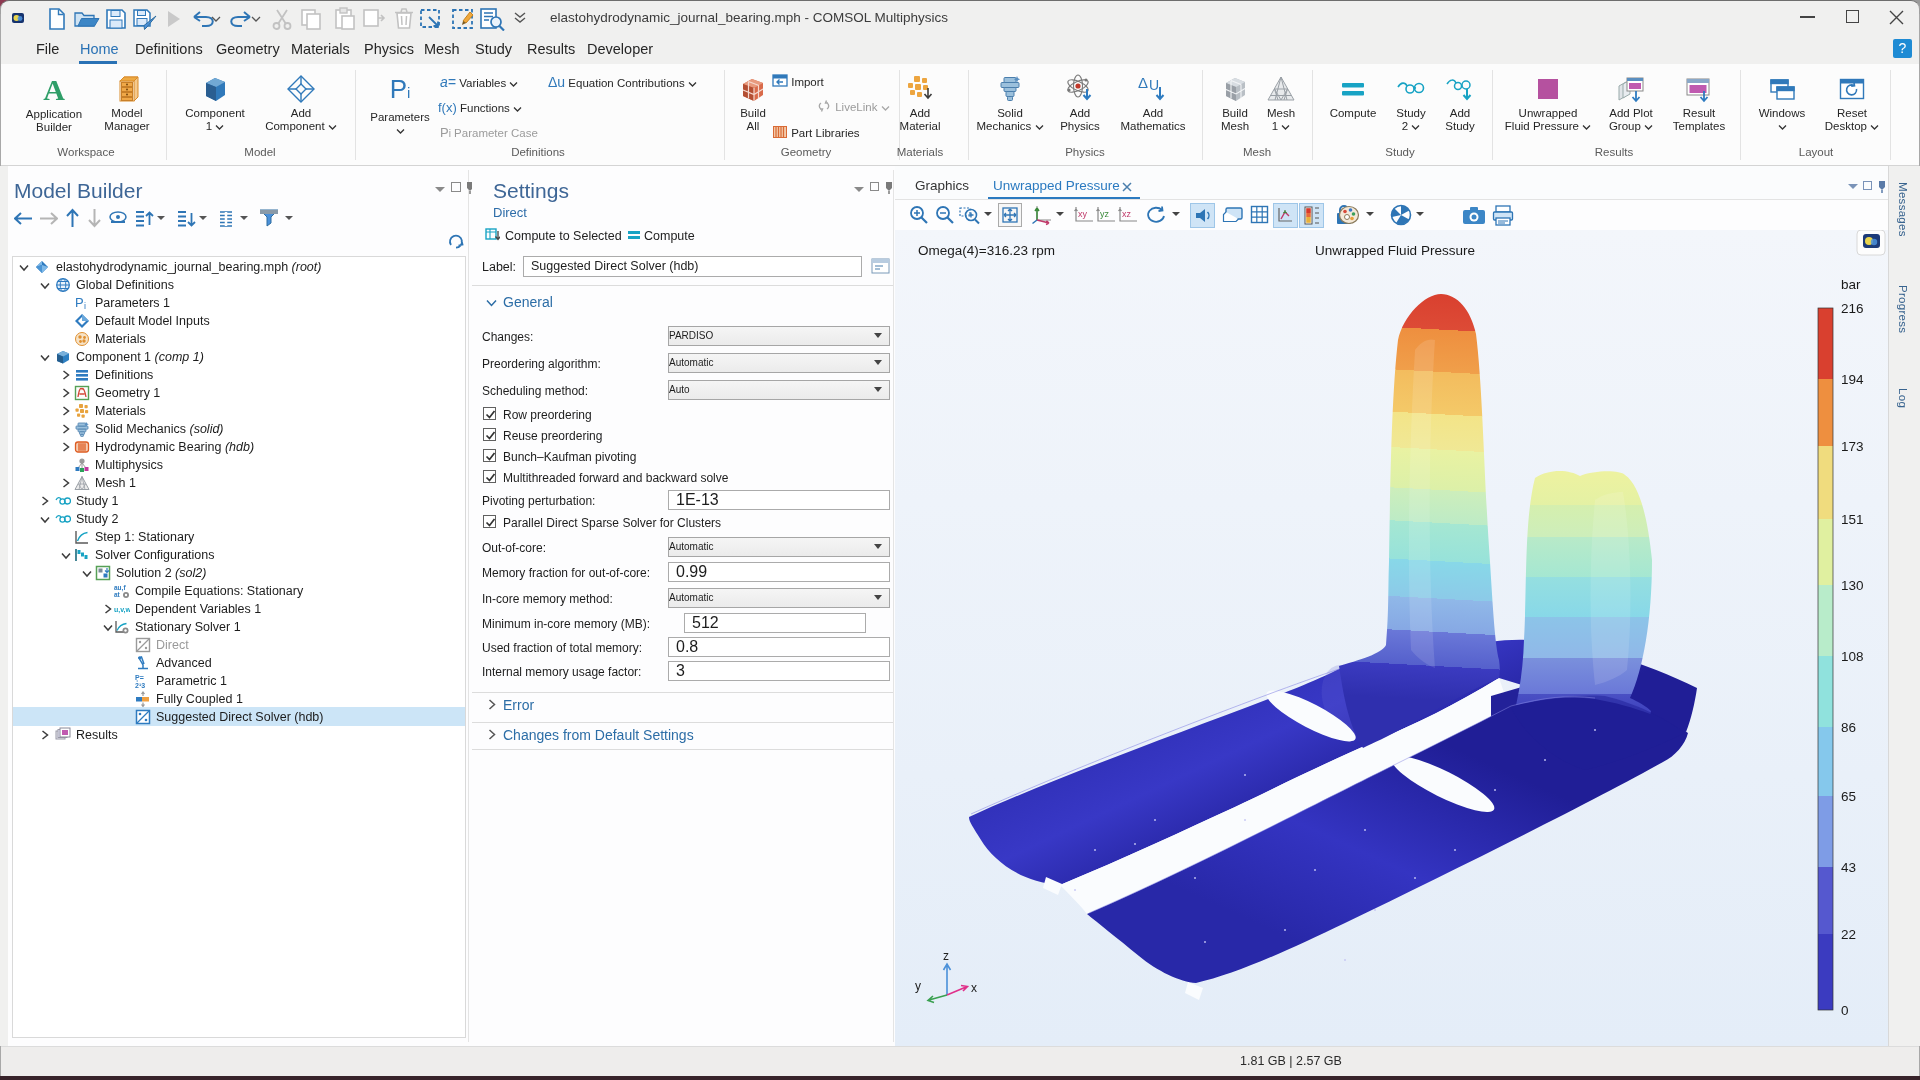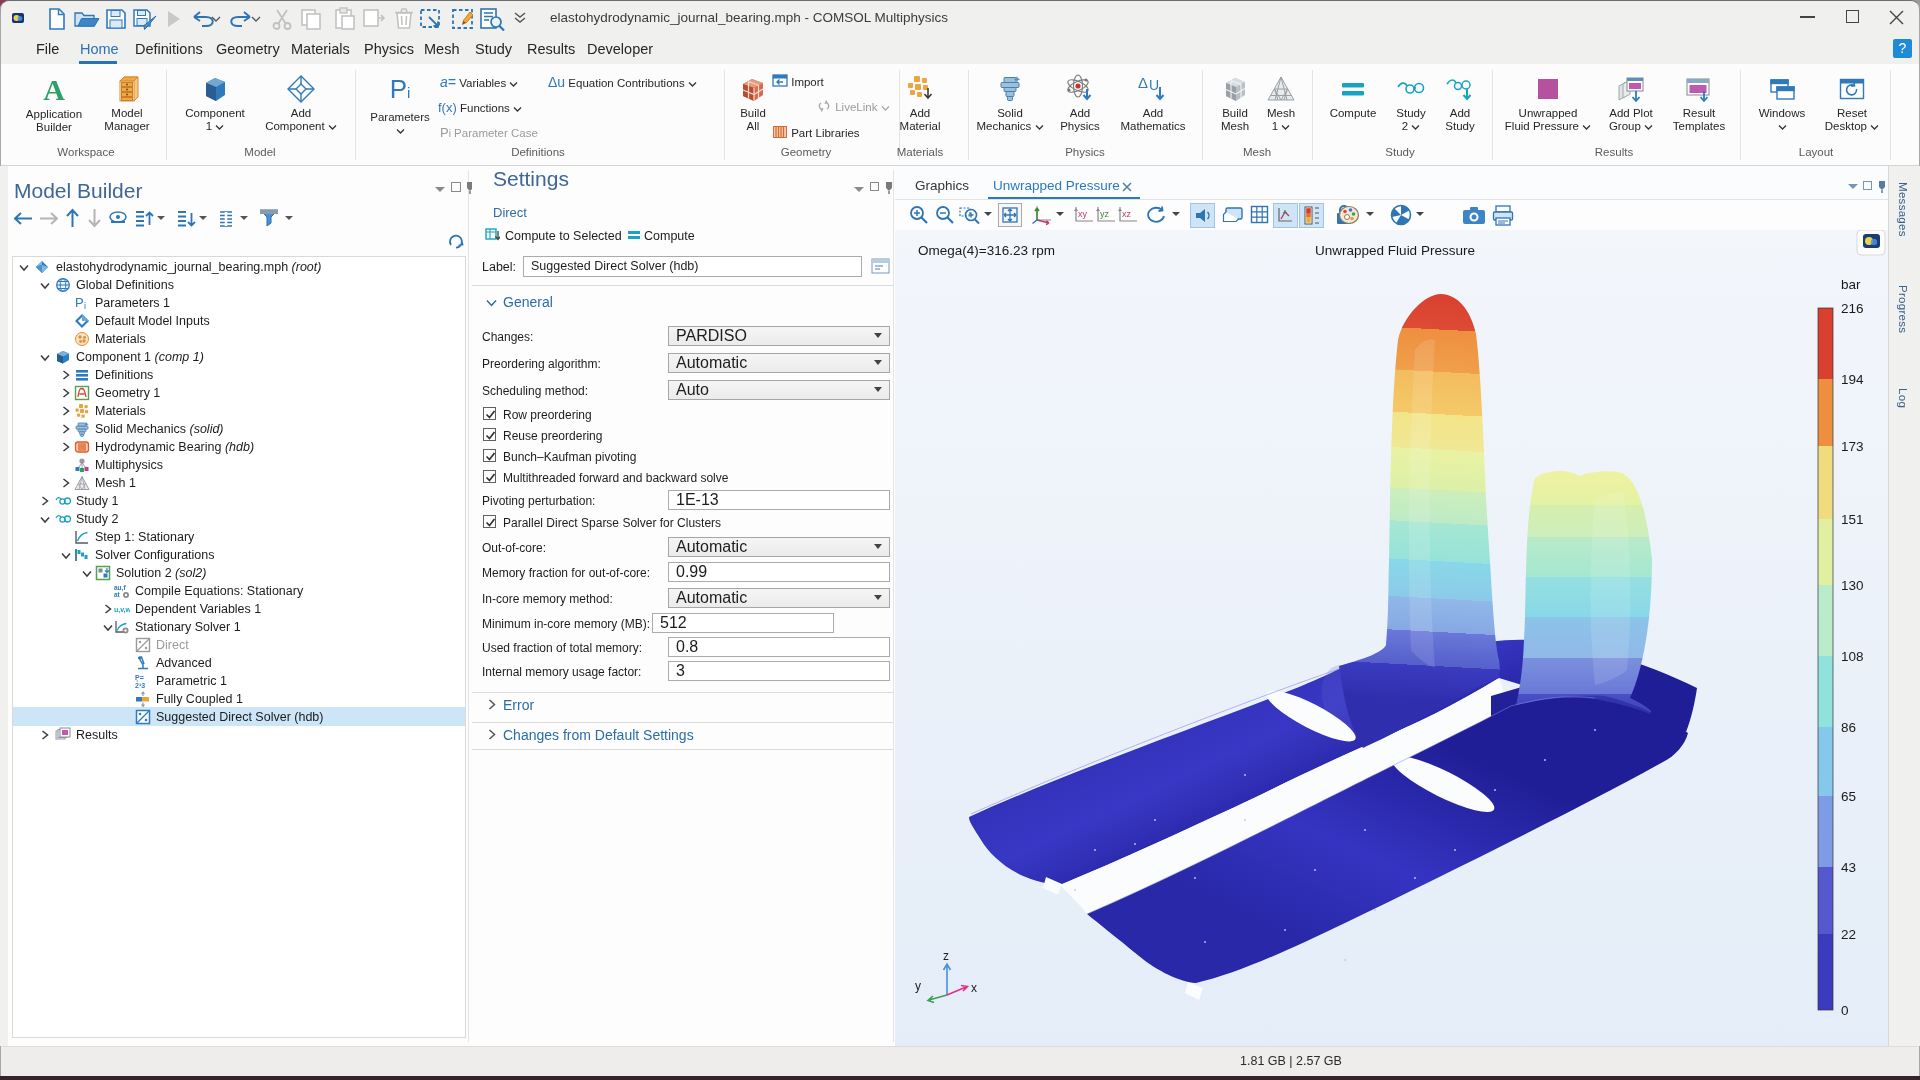--- a/index.html
+++ b/index.html
@@ -19,21 +19,21 @@
 #cornerTRmask{position:absolute;right:0;top:0;width:14px;height:14px;background:#f0f0ef;border-radius:0 9px 0 0;border-top:1px solid #6d6d6d;border-right:1px solid #a0a0a0}
 .menuitem{position:absolute;top:41px;font-size:14.5px;color:#262626}
 #sidebar{position:absolute;left:1888px;top:166px;width:31px;height:880px;background:#f0f0ef;border-left:1px solid #d8d8d8}
 .sidetext{position:absolute;left:1897px;font-size:11.5px;color:#39648f;writing-mode:vertical-rl;letter-spacing:0.3px}
 
 #mbpanel{position:absolute;left:8px;top:166px;width:458px;height:880px;background:#fdfdfe}
 #setpanel{position:absolute;left:472px;top:166px;width:421px;height:880px;background:#fdfdfe}
 #gfxpanel{position:absolute;left:895px;top:166px;width:993px;height:880px;background:#fbfcfd}
 .paneltitle{font-size:21px;color:#3e6696}
 
-.combo{position:absolute;background:linear-gradient(#f5f5f5,#ebebeb);border:1px solid #a6a6a6;font-size:16px;color:#1d1d1d;line-height:16px;padding-left:7px}
+.combo{position:absolute;background:linear-gradient(#f5f5f5,#ebebeb);border:1px solid #a6a6a6;font-size:10px;color:#1d1d1d;line-height:16px;}
 .combo .arr{position:absolute;right:7px;top:6px;width:0;height:0;border-left:4px solid transparent;border-right:4px solid transparent;border-top:5px solid #444}
 .tinput{position:absolute;background:#fff;border:1px solid #ababab;font-size:16px;color:#1d1d1d;line-height:16px;padding-left:7px}
 .cb{position:absolute;width:13px;height:13px;border:1px solid #606060;background:#fff}
 .cb svg{position:absolute;left:0px;top:0px}
 .flabel{position:absolute;font-size:12px;color:#1d1d1d}
 
 .trow{position:absolute;height:18px;font-size:12.5px;color:#1c1c1c;white-space:nowrap}
 .trow i{font-style:italic;color:#1c1c1c}
 
 .rgroup-label{position:absolute;top:146px;font-size:11.5px;color:#5a5a5a;text-align:center}
@@ -770,21 +770,21 @@
             <rect x="5" y="1" width="10" height="9" fill="#fff" stroke="#8a8a98"></rect>
             <rect x="7" y="3" width="6" height="5" fill="#c05ab0"></rect>
           </svg>
           <span style="position:absolute;left:63px;top:2px">Results</span>
         </div>
       </div>
 </div>
 </div>
 
 <div id="setpanel">
-<div class="paneltitle" style="position:absolute;left:21px;top:1px">Settings</div>
+<div class="paneltitle" style="position:absolute;left:21px;top:13px">Settings</div>
 <svg class="abs" style="left:381px;top:20px" width="12" height="7">
       <path d="M1 1 L6 6 L11 1" fill="#8a8a8a"></path>
     </svg>
 <div class="abs" style="left:398px;top:16px;width:9px;height:9px;border:1.5px solid #8a8a8a"></div>
 <svg class="abs" style="left:412px;top:14px" width="10" height="14">
       <path d="M2 2 L8 2 L8 8 L5 11 L2 8 Z" fill="#7a7a7a"></path>
       <path d="M5 11 L5 14" stroke="#7a7a7a" stroke-width="1.5"></path>
     </svg>
 <div class="abs" style="left:21px;top:39px;font-size:13px;color:#2d6ca8">Direct</div>
 
@@ -851,21 +851,21 @@
       </svg>
     </div>
 <div class="flabel" style="left:31px;top:350px">Parallel Direct Sparse Solver for Clusters</div>
 <div class="flabel" style="left:10px;top:375px">Out-of-core:</div>
 <div class="combo" style="left:196px;top:371px;width:222px;height:20px;line-height:18px">Automatic<span class="arr"></span></div>
 <div class="flabel" style="left:10px;top:400px">Memory fraction for out-of-core:</div>
 <div class="tinput" style="left:196px;top:396px;width:222px;height:20px;line-height:18px">0.99</div>
 <div class="flabel" style="left:10px;top:426px">In-core memory method:</div>
 <div class="combo" style="left:196px;top:422px;width:222px;height:20px;line-height:18px">Automatic<span class="arr"></span></div>
 <div class="flabel" style="left:10px;top:451px">Minimum in-core memory (MB):</div>
-<div class="tinput" style="left:180px;top:447px;width:182px;height:20px;line-height:18px">512</div>
+<div class="tinput" style="left:212px;top:447px;width:182px;height:20px;line-height:18px">512</div>
 <div class="flabel" style="left:10px;top:475px">Used fraction of total memory:</div>
 <div class="tinput" style="left:196px;top:471px;width:222px;height:20px;line-height:18px">0.8</div>
 <div class="flabel" style="left:10px;top:499px">Internal memory usage factor:</div>
 <div class="tinput" style="left:196px;top:495px;width:222px;height:20px;line-height:18px">3</div>
 <div class="abs" style="left:0px;top:526px;width:421px;height:1px;background:#dcdcdc"></div>
 <svg class="abs" style="left:16px;top:533px" width="8" height="11">
       <path d="M1.5 1 L6.5 5.5 L1.5 10" fill="none" stroke="#555" stroke-width="1.5"></path>
     </svg>
 <div class="abs" style="left:31px;top:531px;font-size:14px;color:#2c6da6">Error</div>
 <div class="abs" style="left:0px;top:556px;width:421px;height:1px;background:#dcdcdc"></div>

